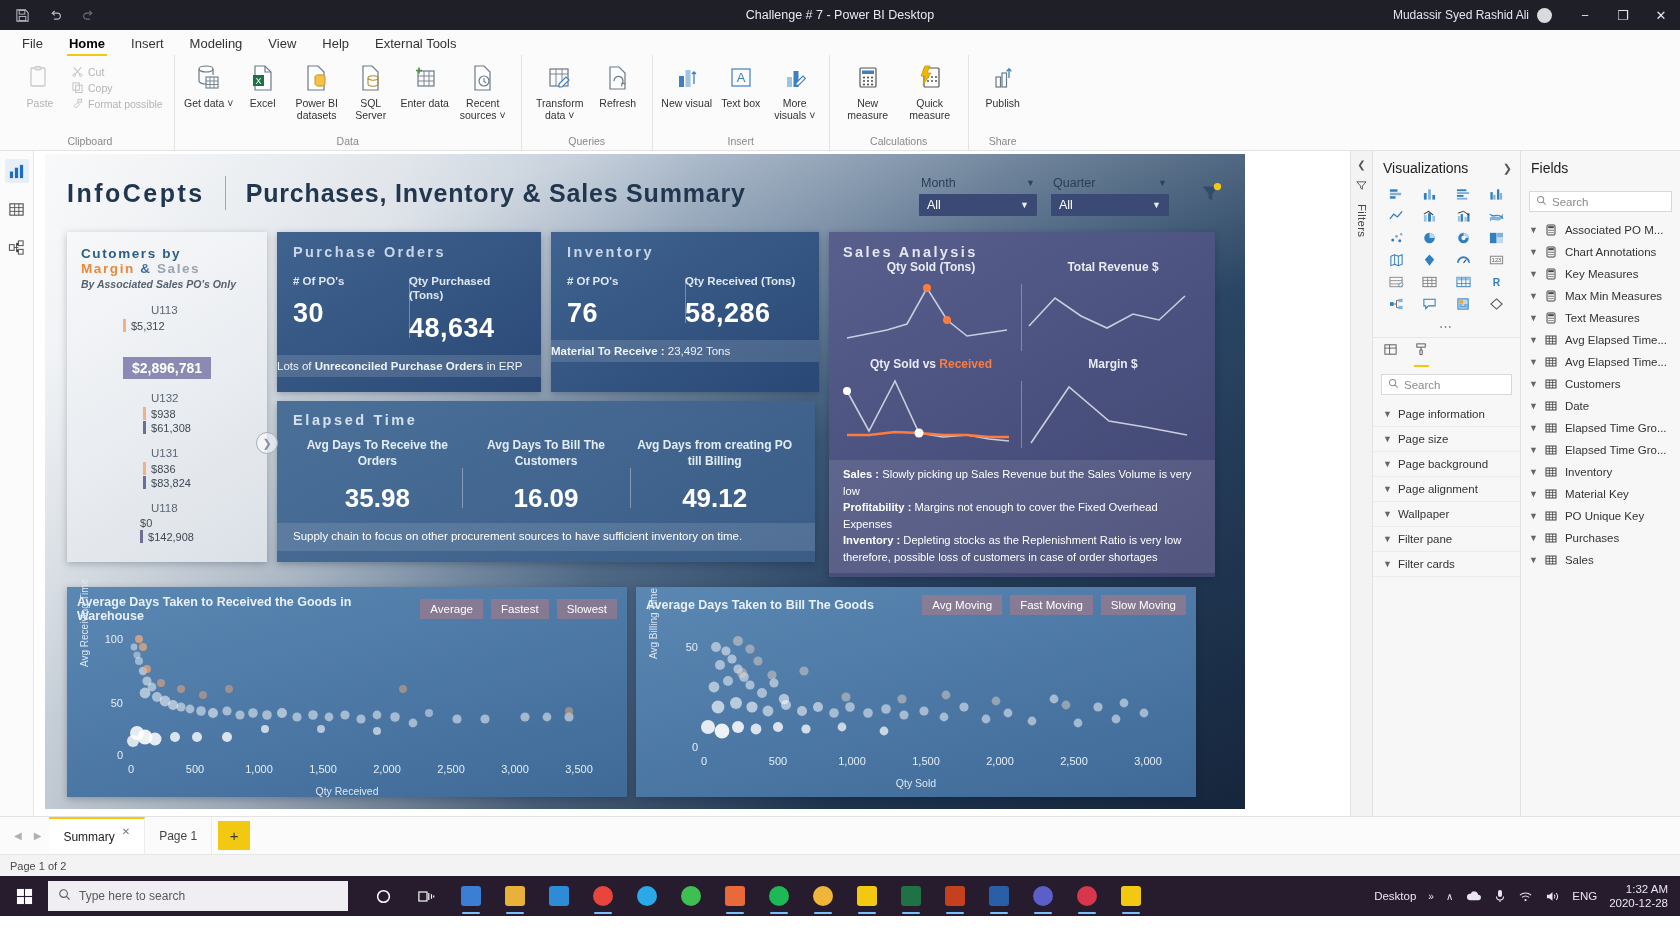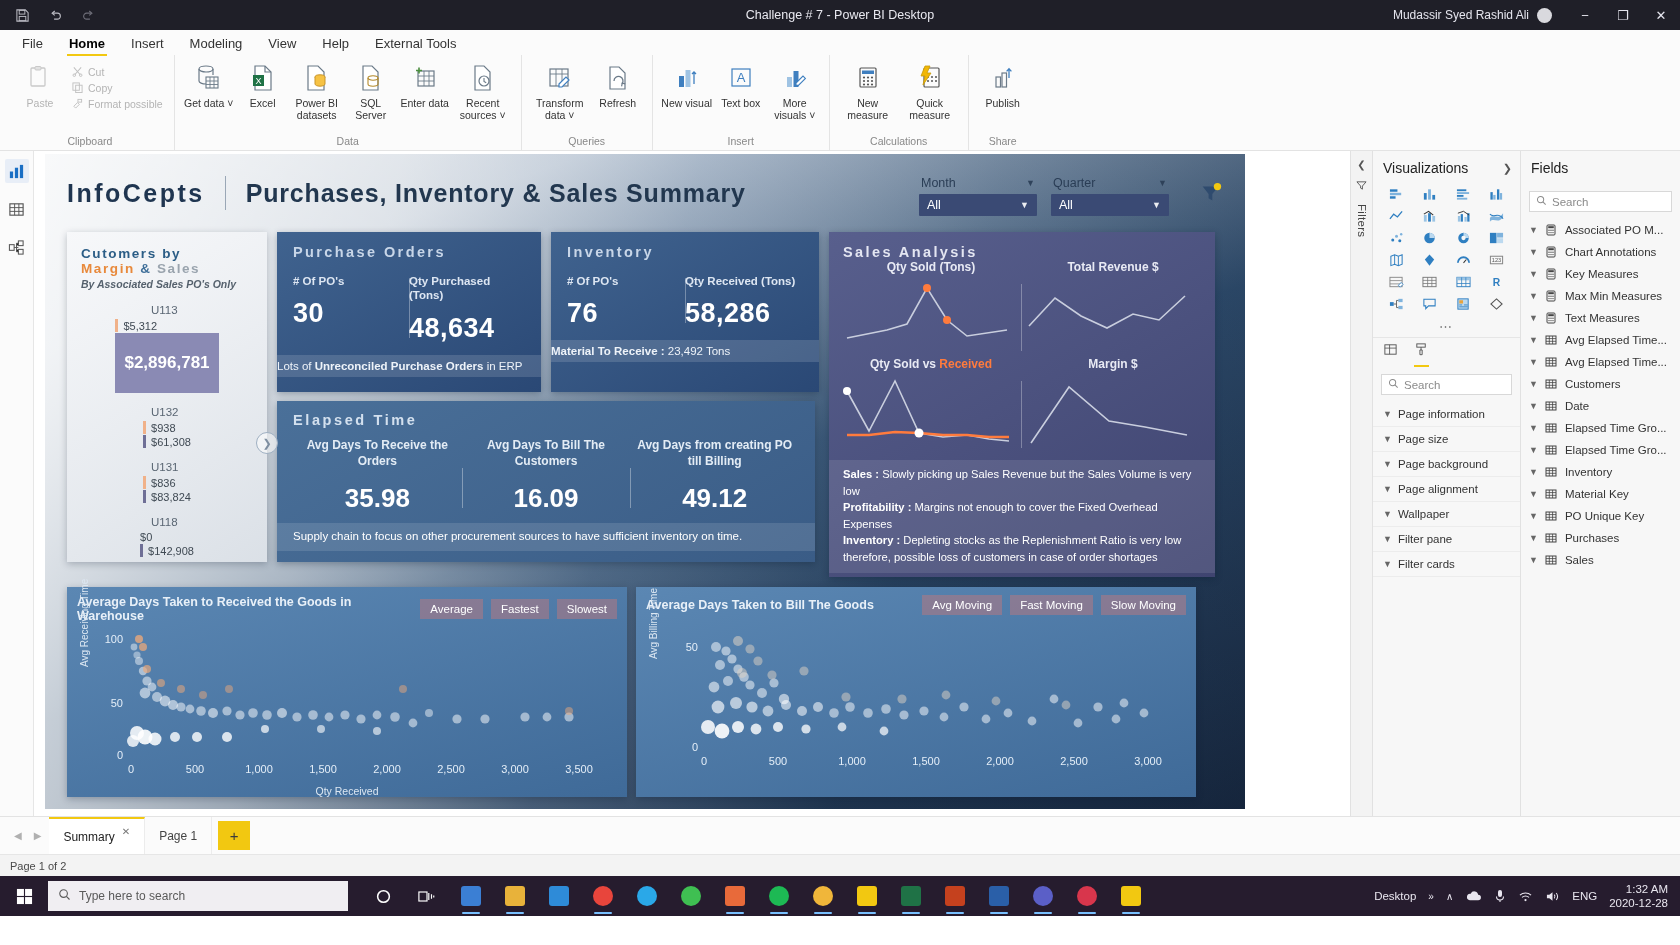--- a/index.html
+++ b/index.html
@@ -109,21 +109,21 @@
   .cust-sub { font-size: 10.5px; color: #55616d; font-style: italic; font-weight: 700; margin-top: 2px; }
   .cust-rows { margin-top: 14px; }
   .cust-row { display: flex; align-items: center; gap: 2px; margin-bottom: 12px; flex-direction: column; }
   .cust-lab { width: 32px; font-size: 11.5px; color: #5a6673; }
   .cust-bars { flex: 1; }
   .cust-bar { display: flex; align-items: center; gap: 5px; margin: 1px 0; }
   .bar-stick { width: 3px; height: 13px; }
   .bar-stick.orange { background: #f0b189; }
   .bar-stick.purple { background: #6f6f96; }
   .bar-val { font-size: 11px; color: #3f4953; }
-  .bar-hl { background: #8a8ab4; color: #fff; font-weight: 700; padding: 20px 9px; font-size: 17px; }
+  .bar-hl { background: #8a8ab4; color: #fff; font-weight: 700; padding: 3px 9px; font-size: 14px; margin-top: 24px; }
   .next-pill {
     position: absolute; right: -11px; top: 200px; width: 22px; height: 22px; border-radius: 50%;
     border: 1px solid #9fb0c2; color: #7e8ea0; display: flex; align-items: center; justify-content: center;
     font-size: 11px; background: rgba(255,255,255,.55);
   }
 
   .tile-po, .tile-inv {
     width: 264px; height: 160px; color: #fff;
     background: linear-gradient(150deg,#40638f,#2a4875);
     box-shadow: 0 2px 7px rgba(10,25,45,.3); padding: 12px 16px 0;
@@ -931,20 +931,21 @@
                 <g fill="#e4eef8" font-size="11" text-anchor="middle" font-family="Liberation Sans">
                   <text x="58" y="146">0</text>
                     <text x="132" y="146">500</text>
                     <text x="206" y="146">1,000</text>
                   <text x="280" y="146">1,500</text>
                     <text x="354" y="146">2,000</text>
                     <text x="428" y="146">2,500</text>
                   <text x="502" y="146">3,000</text>
                 </g>
               </svg>
+              <span class="sc-xlab">Qty Sold</span>
             </div>
           </div>
         </div>
       </div>
     </div>
 
     <div class="pane-collapse">
       <span style="color:#555;font-size:10px;">❮</span>
       <span>
         <svg width="11" height="11" viewBox="0 0 12 12">

